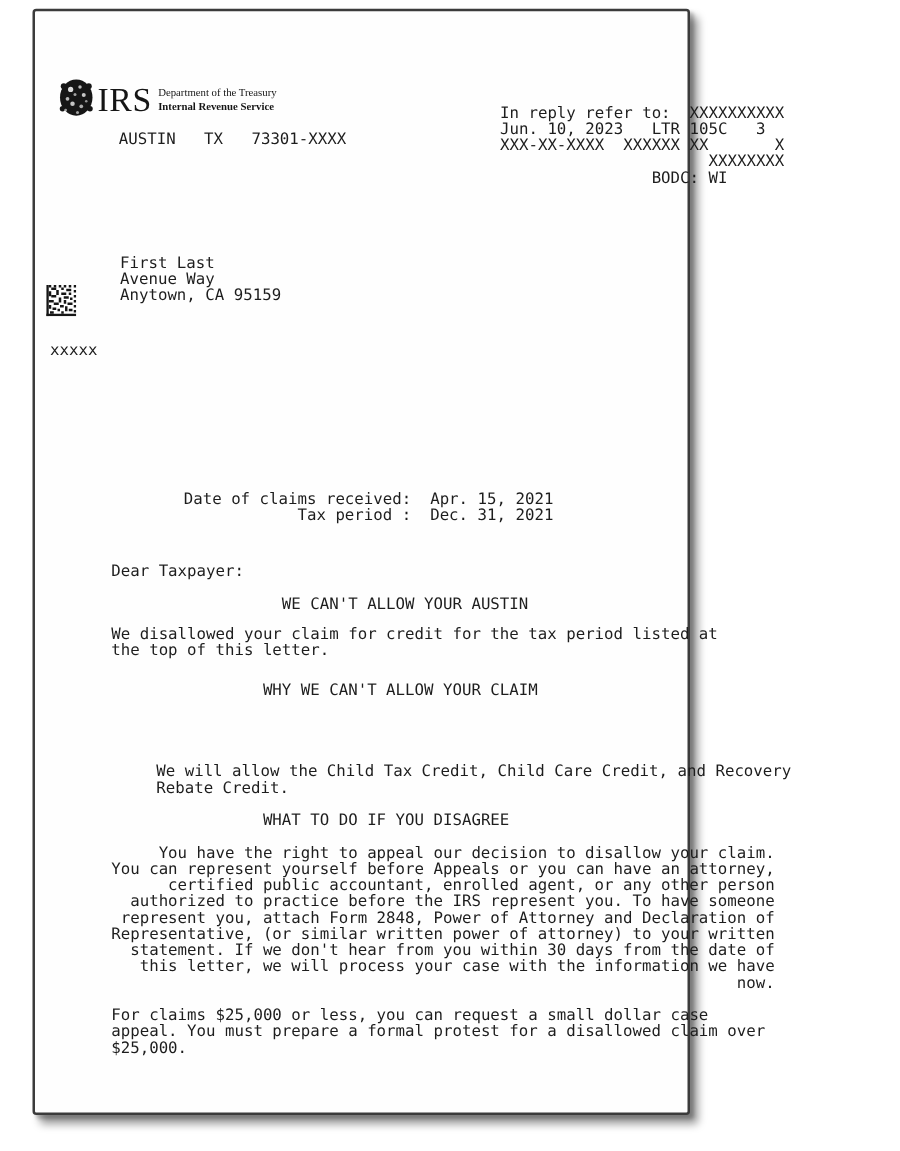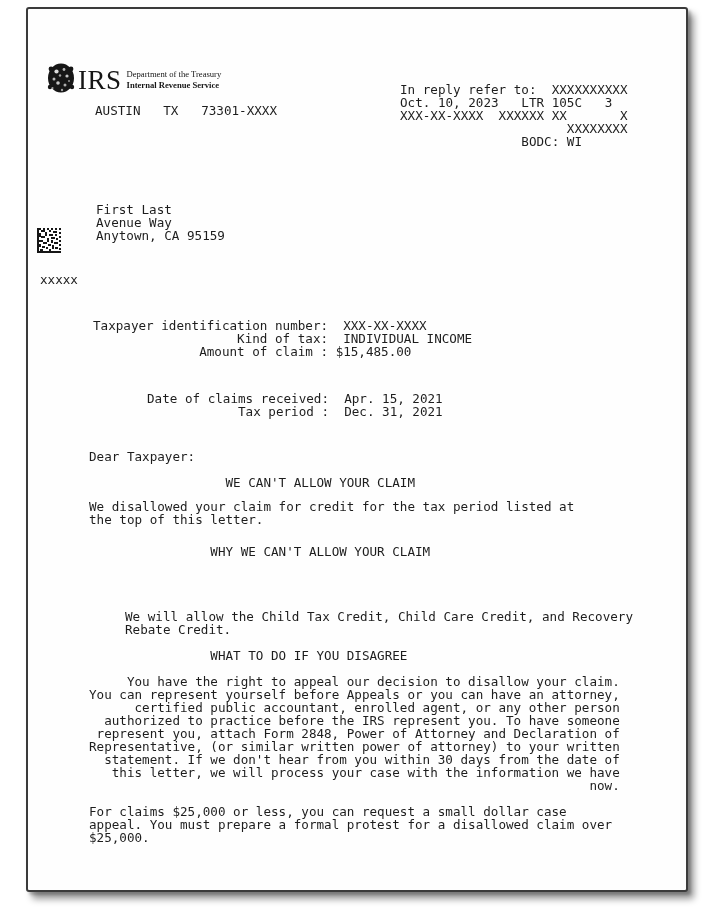--- a/index.html
+++ b/index.html
@@ -1,21 +1,21 @@
 <!DOCTYPE html>
 <html><head>
 <meta charset="utf-8">
 <style>
   html,body{margin:0;padding:0;}
   body{
     width:720px;height:921px;position:relative;background:#ffffff;overflow:hidden;
     font-family:"DejaVu Sans Mono", monospace;
   }
   .page{
-    position:absolute;left:26px;top:7px;width:662px;height:885px;
+    position:absolute;left:26px;top:7px;width:526px;height:885px;
     background:#fefefe;border:2px solid #3b3b3b;border-radius:3px;box-sizing:border-box;
     box-shadow:6px 7px 7px rgba(0,0,0,0.40), 3px 3px 3px rgba(0,0,0,0.22);
   }
   .abs{position:absolute;}
   .mono{
     font-family:"DejaVu Sans Mono", monospace;
     font-size:12.6px;line-height:13px;color:#1d1d1d;white-space:pre;
   }
   .logo{display:flex;align-items:flex-start;}
   .irs-acronym{
@@ -54,21 +54,21 @@
     <span class="irs-acronym">IRS</span>
     <span class="dept">
       <span>Department of the Treasury</span><br>
       <span class="bold">Internal Revenue Service</span>
     </span>
   </div>
 
   <div class="abs mono" style="left:67px;top:95px;">AUSTIN   TX   73301-XXXX</div>
 
   <div class="abs mono" style="left:372px;top:74px;">In reply refer to:  XXXXXXXXXX
-Oct. 10, 2023   LTR 105C   3
+Jun. 10, 2023   LTR 105C   3
 XXX-XX-XXXX  XXXXXX XX       X
                       XXXXXXXX
                 BODC: WI</div>
 
   <svg class="abs" style="left:9px;top:219px;" width="24" height="25" viewBox="0 0 24 25" aria-hidden="true">
     <g fill="#161616">
       <rect x="0" y="0" width="2" height="25"></rect>
       <rect x="0" y="23" width="24" height="2"></rect>
       <rect x="2" y="0" width="2" height="2"></rect>
         <rect x="6" y="0" width="2" height="2"></rect>
@@ -106,30 +106,27 @@
         <rect x="12" y="21" width="2" height="2"></rect>
     </g>
   </svg>
 
   <div class="abs mono" style="left:68px;top:194px;">First Last
 Avenue Way
 Anytown, CA 95159</div>
 
   <div class="abs mono" style="left:12px;top:264px;">xxxxx</div>
 
-  <div class="abs mono" style="left:65px;top:310px;">Taxpayer identification number:  XXX-XX-XXXX
-                   Kind of tax:  INDIVIDUAL INCOME
-              Amount of claim : $15,485.00</div>
 
   <div class="abs mono" style="left:119px;top:383px;">Date of claims received:  Apr. 15, 2021
             Tax period :  Dec. 31, 2021</div>
 
   <div class="abs mono" style="left:61px;top:441px;">Dear Taxpayer:</div>
 
-  <div class="abs mono" style="left:61px;top:467px;">                  WE CAN'T ALLOW YOUR CLAIM</div>
+  <div class="abs mono" style="left:61px;top:467px;">                  WE CAN'T ALLOW YOUR AUSTIN</div>
   <div class="abs mono" style="left:61px;top:491px;">We disallowed your claim for credit for the tax period listed at
 the top of this letter.</div>
 
   <div class="abs mono" style="left:61px;top:536px;">                WHY WE CAN'T ALLOW YOUR CLAIM</div>
   <div class="abs mono" style="left:61px;top:601px;margin-left:36px;">We will allow the Child Tax Credit, Child Care Credit, and Recovery
 Rebate Credit.</div>
 
   <div class="abs mono" style="left:61px;top:640px;text-align:right;">                WHAT TO DO IF YOU DISAGREE</div>
   <div class="abs mono" style="left:61px;top:666px;text-align:right;">You have the right to appeal our decision to disallow your claim.
 You can represent yourself before Appeals or you can have an attorney,

